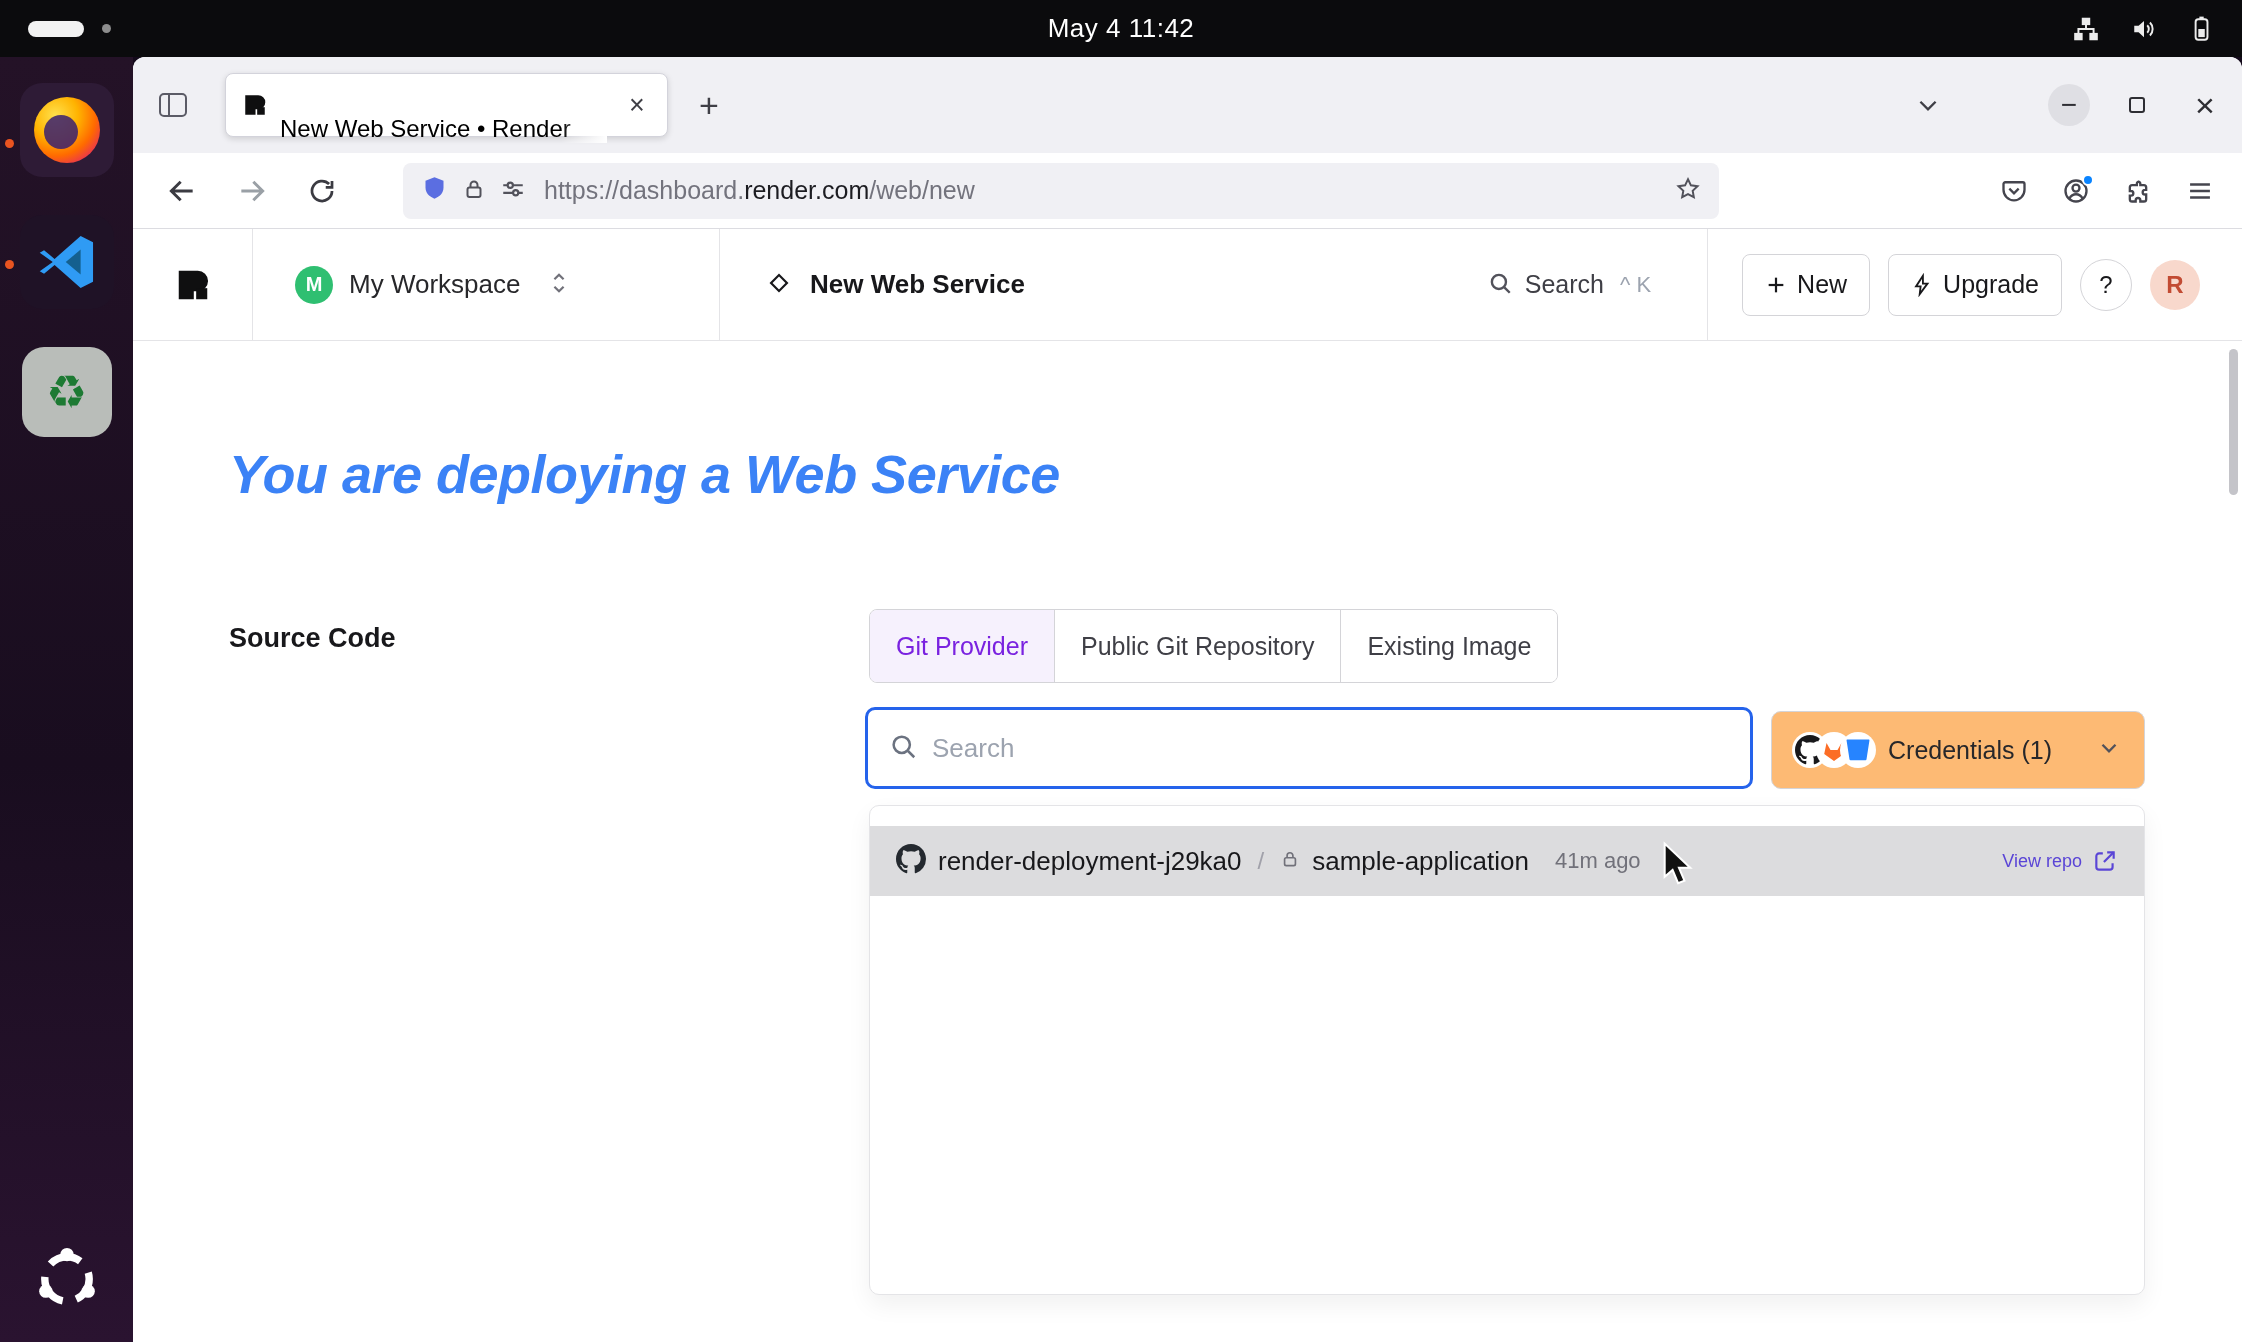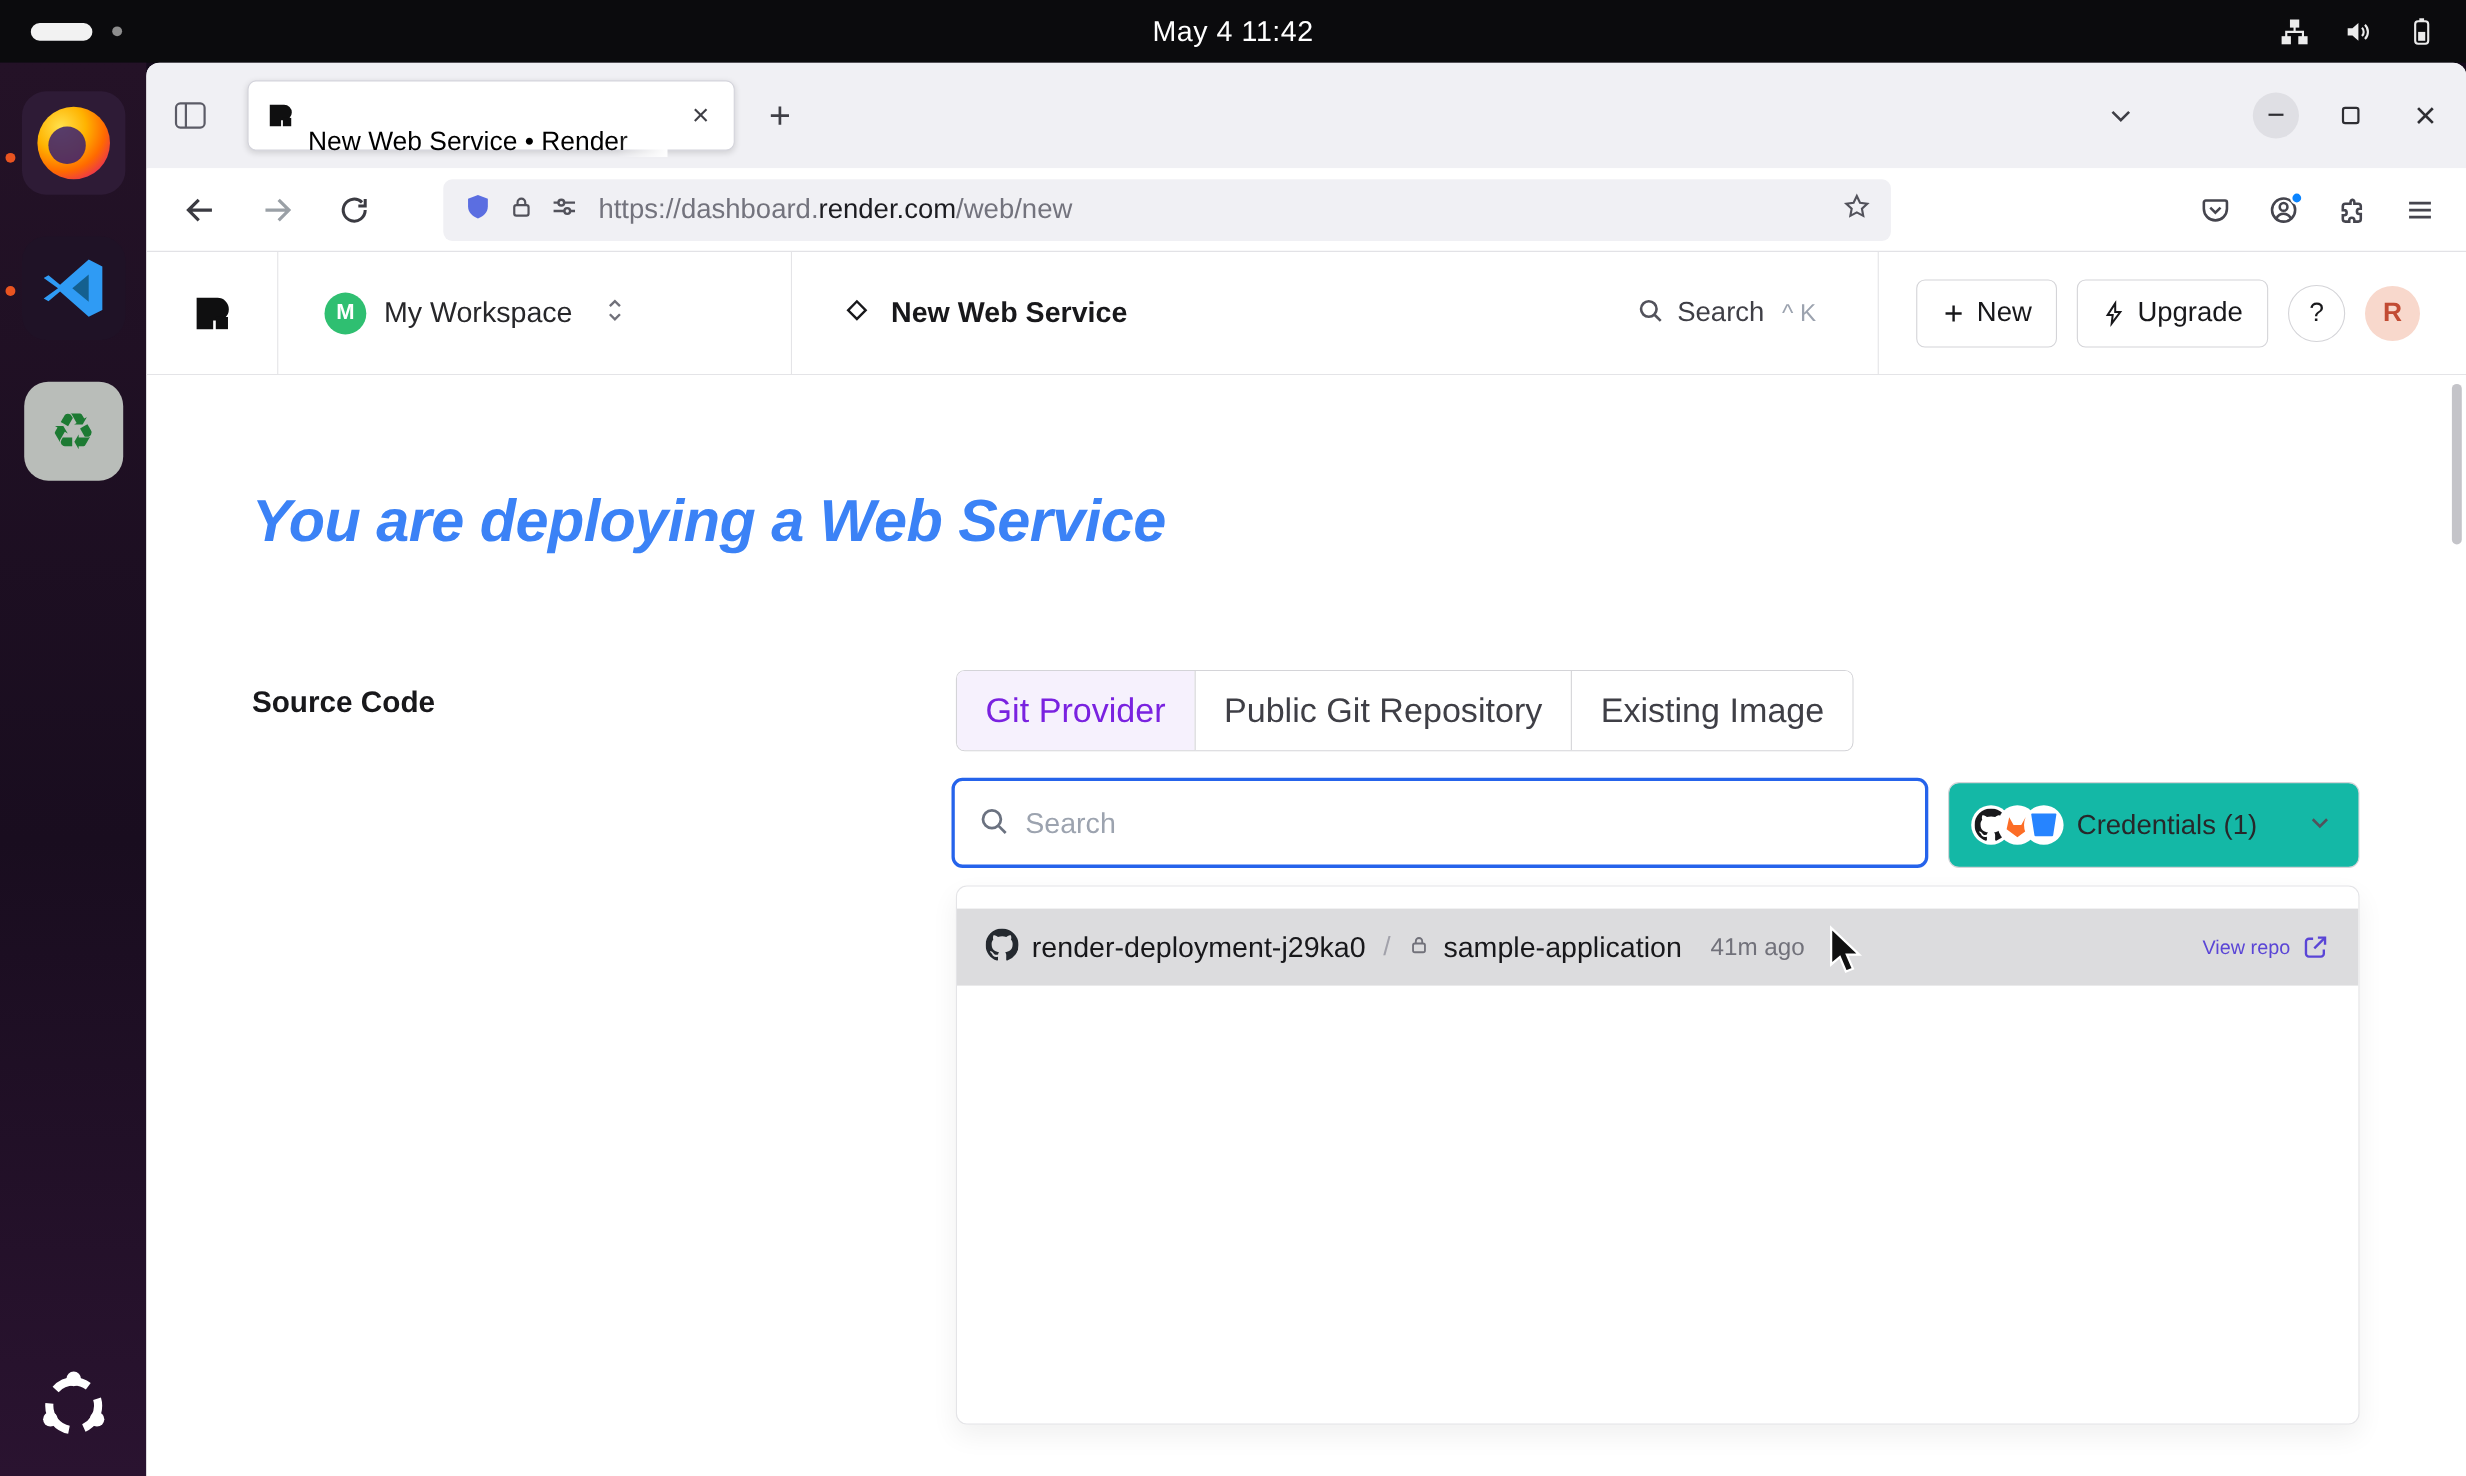--- a/index.html
+++ b/index.html
@@ -102,33 +102,33 @@
   
   .content { position:relative; flex:1; background:#fff; overflow:hidden; }
   .scrollbar { position:absolute; right:4px; top:8px; width:9px; height:146px; border-radius:5px;
                background:#c4c4c9; }
   .hero { position:absolute; left:96px; top:102px; font-size:54px; font-weight:700;
           color:#3b82f6; letter-spacing:-.5px;font-style:italic; }
   .srclabel { position:absolute; left:96px; top:282px; font-size:27px; font-weight:700; color:#18181b; }
 
   .segtabs { position:absolute; left:736px; top:268px; height:74px; display:flex;
              border:1px solid #d4d4d8; border-radius:8px; overflow:hidden; background:#fff; }
-  .segtab { display:flex; align-items:center; padding:0 26px; font-size:31px; color:#3f3f46;
+  .segtab { display:flex; align-items:center; padding:0 26px; font-size:25px; color:#3f3f46;
             background:#fff; border:none; }
   .segtab + .segtab { border-left:1px solid #d4d4d8; }
   .segtab.active { font-weight:500; }
 
   .searchbox { position:absolute; left:732px; top:366px; width:888px; height:82px; background:#fff;
                border:3px solid #2563eb; border-radius:10px; display:flex; align-items:center;
                padding:0 20px; gap:14px; }
   .searchbox input { flex:1; border:none; outline:none; font-size:26px; color:#18181b;
                background:transparent; font-family:"Liberation Sans",sans-serif; }
   .searchbox input::placeholder { color:#9ca3af; }
 
-  .creds { position:absolute; left:1638px; top:370px; width:374px; height:78px; background:#14b8a6;
+  .creds { position:absolute; left:1638px; top:370px; width:374px; height:78px; background:#fdba74;
            border:1px solid #d4d4d8; border-radius:10px; display:flex; align-items:center;
            padding:0 22px; }
   .cred-icons { display:flex; align-items:center; }
   .cred-icons .ci { width:32px; height:32px; border-radius:50%; background:#fff; display:flex;
            align-items:center; justify-content:center; box-shadow:0 0 0 2px #fff; }
   .cred-icons .ci + .ci { margin-left:-8px; }
   .cred-label { font-size:25px; color:#27272a; margin-left:14px; }
   .cred-chevron { margin-left:auto; color:#52525b; }
 
   .panel { position:absolute; left:736px; top:464px; width:1276px; height:490px; background:#fff;

